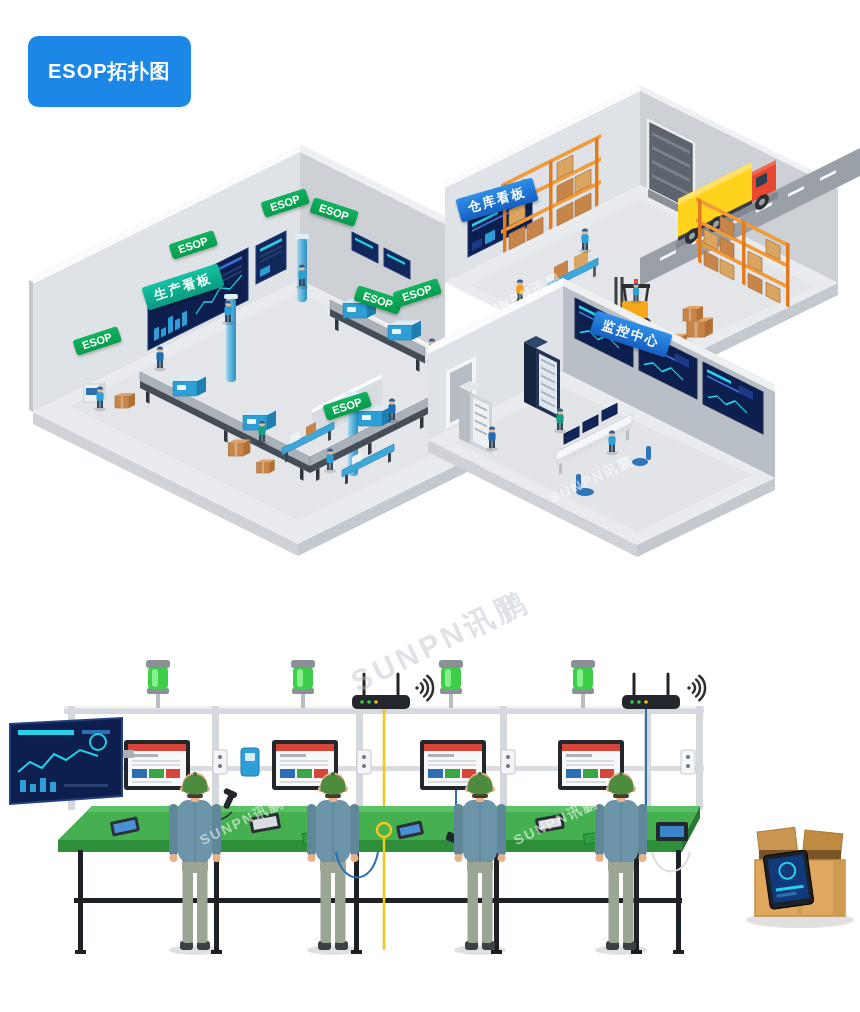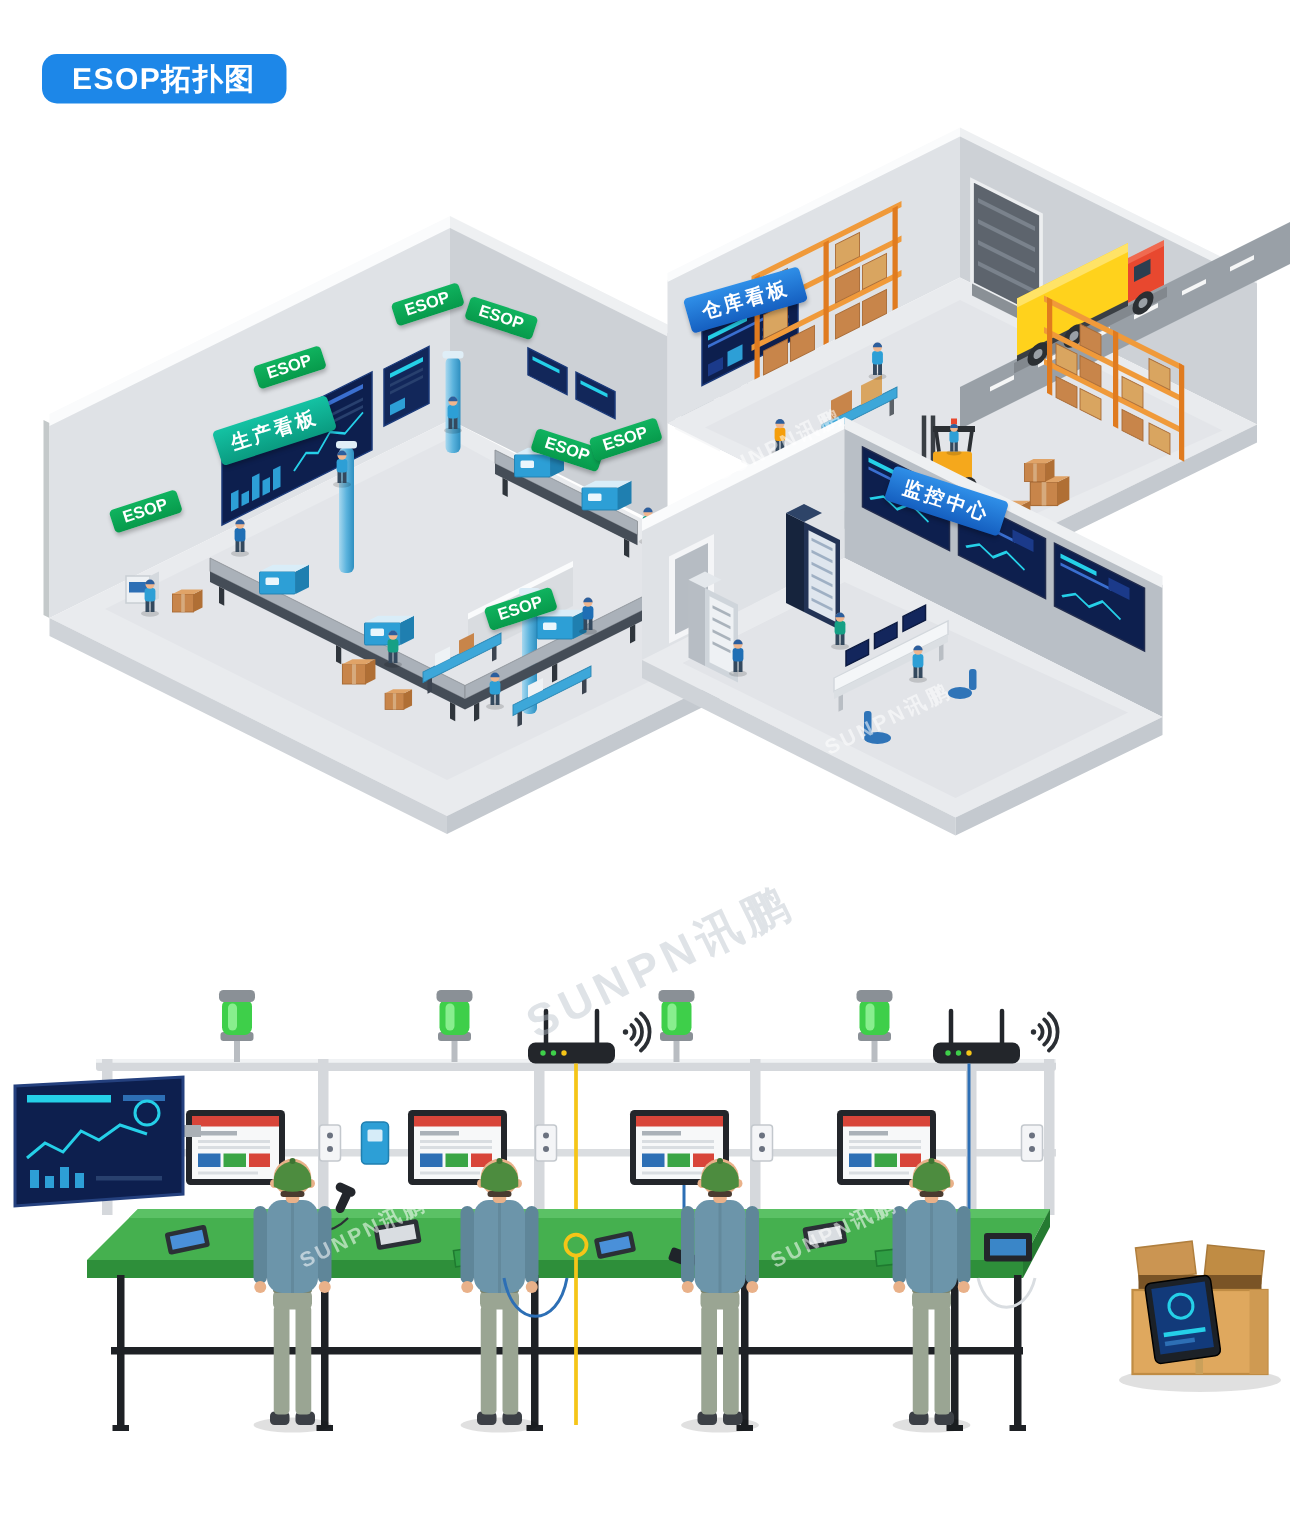--- a/index.html
+++ b/index.html
@@ -1,20 +1,20 @@
 <!DOCTYPE html>
 <html><head>
 <meta charset="utf-8">
 <style>
   html,body{margin:0;padding:0;background:#fff;}
   .canvas{position:relative;width:860px;height:1012px;background:#ffffff;overflow:hidden;
           font-family:"Liberation Sans",sans-serif;}
   .canvas svg{position:absolute;left:0;top:0;}
   .badge{position:absolute;left:28px;top:36px;background:#1d87e8;color:#fff;font-size:20px;
-         font-weight:bold;padding:3px 20px;border-radius:10px;letter-spacing:1px;}
+         font-weight:bold;padding:22px 20px;border-radius:10px;letter-spacing:1px;}
   .sign{position:absolute;color:#fff;font-weight:bold;white-space:nowrap;text-align:center;
         box-shadow:0 2px 3px rgba(0,0,0,.25);
         transform:translate(-50%,-50%) rotate(var(--r,0deg));}
   .sign-esop{font-size:11px;padding:2px 8px;border-radius:3px;
         background:linear-gradient(180deg,#10b35f,#079a4b);}
   .sign-board{font-size:13px;padding:3px 10px;border-radius:3px;letter-spacing:2px;}
   .teal{background:linear-gradient(180deg,#14c2a3,#0a9b80);}
   .blue{background:linear-gradient(180deg,#2f8fe8,#155fc0);}
   .wm{position:absolute;font-weight:bold;letter-spacing:2px;pointer-events:none;
       transform:translate(-50%,-50%) rotate(-26deg);}

